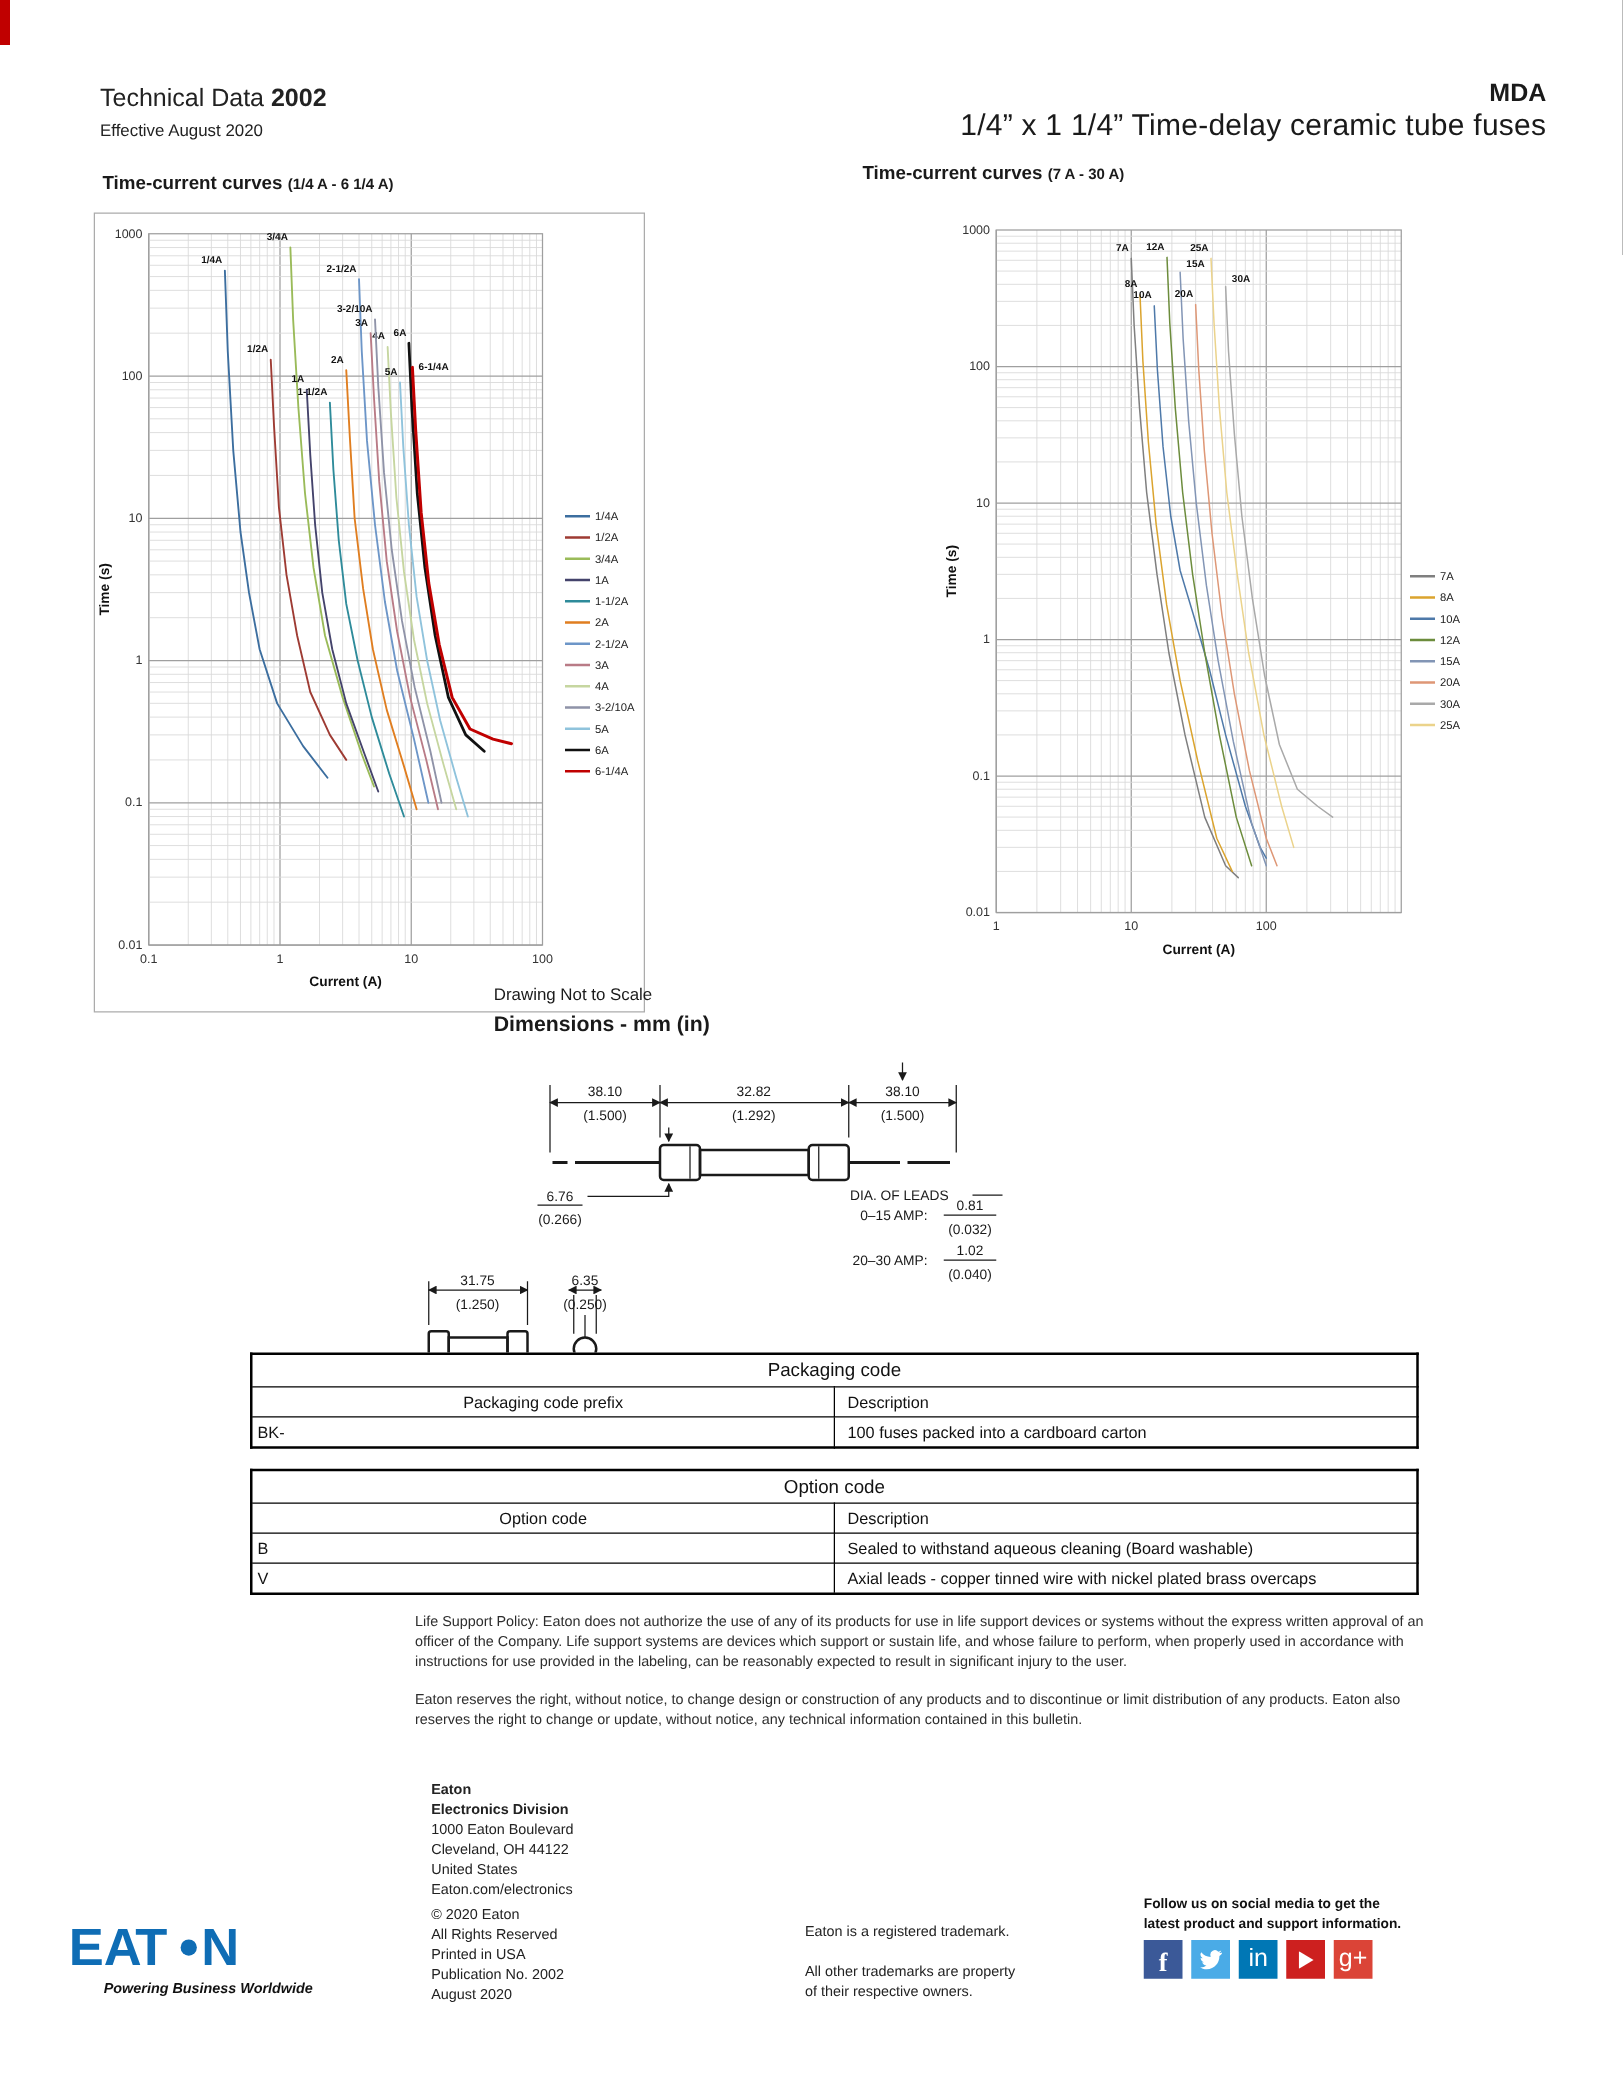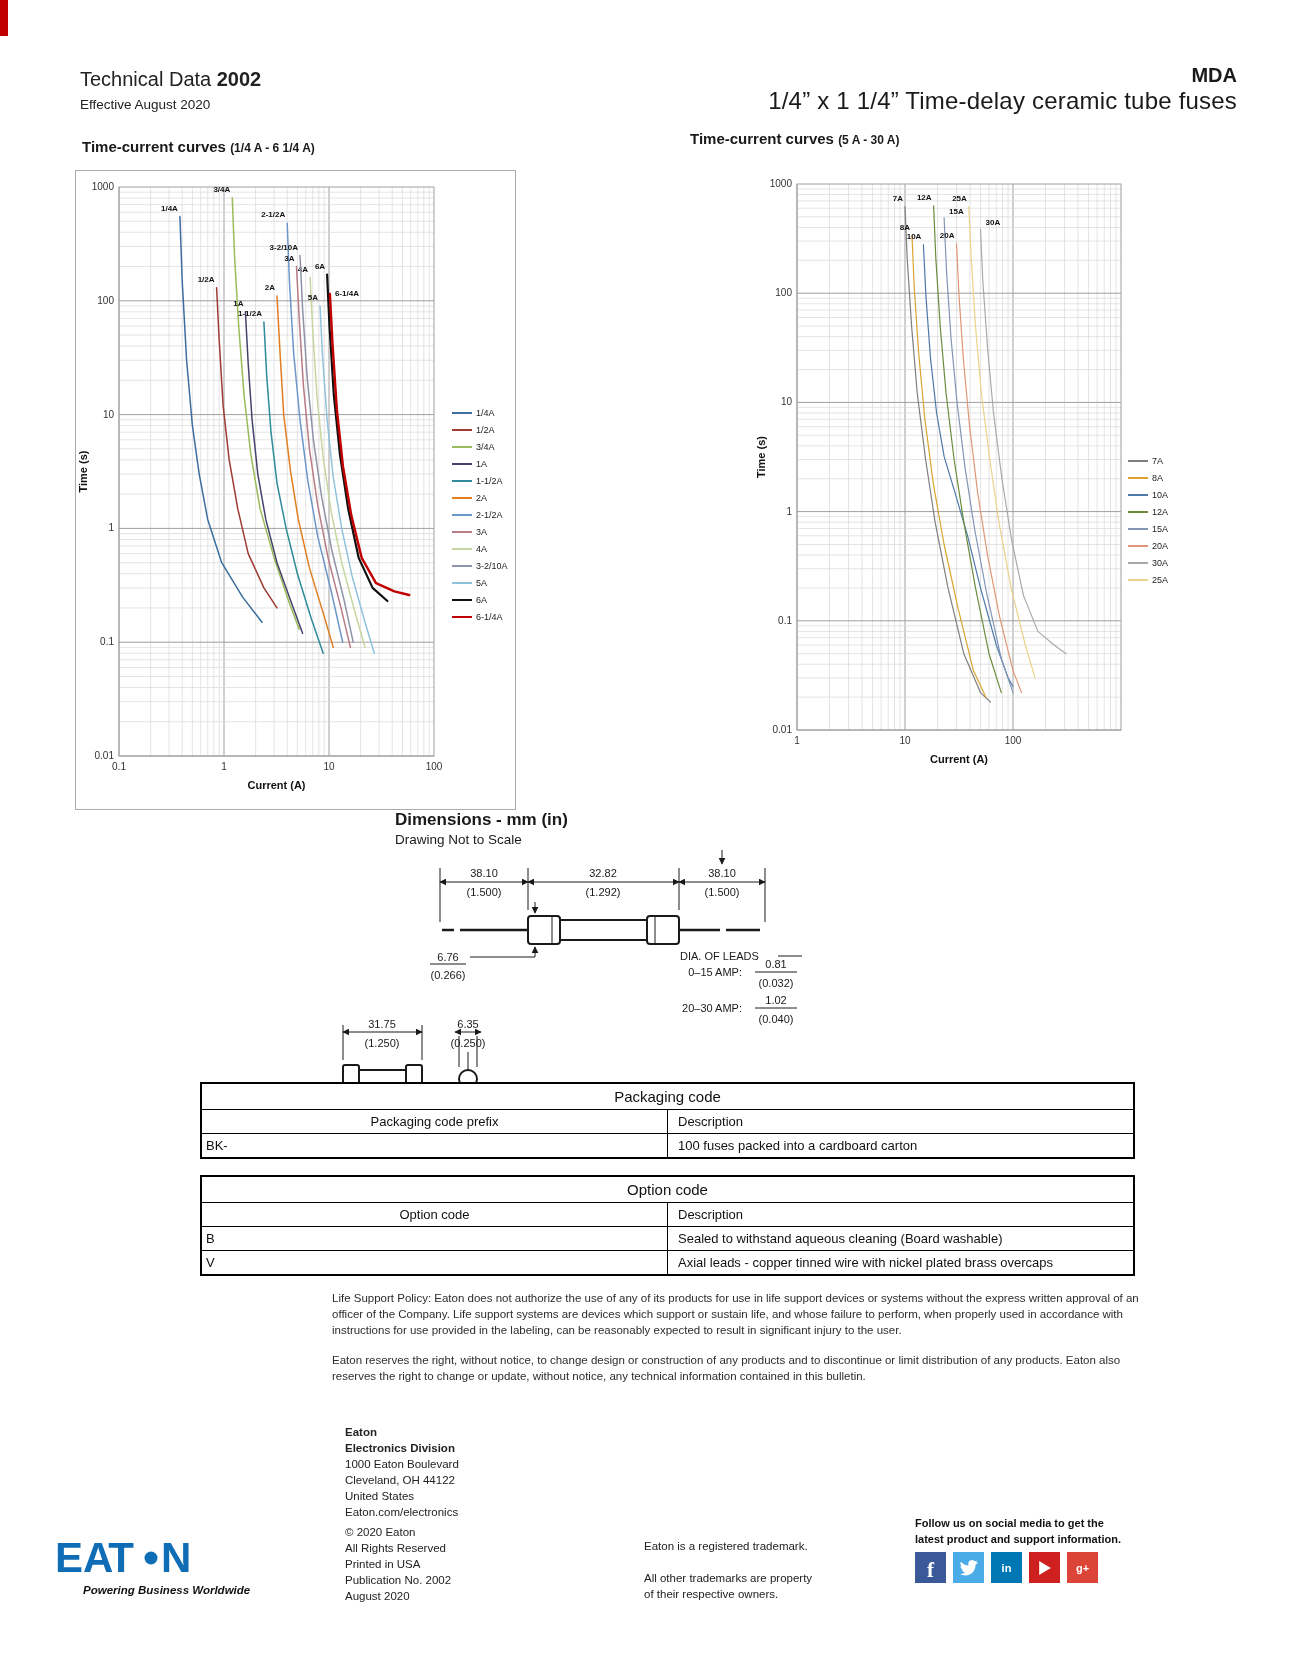--- a/index.html
+++ b/index.html
@@ -39,21 +39,21 @@
   
   .legal{width:808px;font-size:11.5px;line-height:16px;color:#2d2d2d;}
   .legal p{margin:0 0 14px 0;}
   .ftline{font-size:11.5px;line-height:16px;color:#222;}
   .ftline.bold{font-weight:700;}
   .block{font-size:11.5px;line-height:16px;color:#222;}
   .pre{white-space:pre-line;}
   .social-head{font-size:11px;font-weight:700;line-height:16px;color:#111;}
   .icons{display:flex;gap:7px;}
   .icon{width:31px;height:31px;display:flex;align-items:center;justify-content:center;color:#fff;}
-  .icon .t{font-weight:700;font-size:11px;}
+  .icon .t{font-weight:400;font-size:20px;}
   .icon .fb{font:bold 21px "Liberation Serif",serif;position:relative;top:3px;}
   .tagline{font-size:11.5px;font-weight:700;font-style:italic;color:#111;}
   .corner-mark{background:#c00000;}
 </style>
 </head>
 <body>
 
 <div id="page">
 
   <div class="abs corner-mark" style="left:0;top:0;width:8px;height:36px;"></div>
@@ -237,21 +237,21 @@
         <span class="llabel">6A</span>
       </div>
       <div class="lrow">
         <span class="lswatch" style="background: rgb(192, 0, 0);"></span>
         <span class="llabel">6-1/4A</span>
       </div>
     </div>
 
   <div class="abs chart-title" style="left:690px;top:130px;">
     <span>Time-current curves</span>
-    <span class="sub">(5 A - 30 A)</span>
+    <span class="sub">(7 A - 30 A)</span>
   </div>
   <div class="abs" style="left:690px;top:162px;width:470px;height:620px;">
     <svg id="chart2-svg" width="470" height="620">
         <line x1="107" y1="22" x2="107" y2="568" stroke="#9f9f9f" stroke-width="1"></line>
         <line x1="139.51123953170998" y1="22" x2="139.51123953170998" y2="568" stroke="#d9d9d9" stroke-width="0.7"></line>
         <line x1="158.52909550972356" y1="22" x2="158.52909550972356" y2="568" stroke="#d9d9d9" stroke-width="0.7"></line>
         <line x1="172.02247906341995" y1="22" x2="172.02247906341995" y2="568" stroke="#d9d9d9" stroke-width="0.7"></line>
         <line x1="182.48876046829002" y1="22" x2="182.48876046829002" y2="568" stroke="#d9d9d9" stroke-width="0.7"></line>
         <line x1="191.04033504143354" y1="22" x2="191.04033504143354" y2="568" stroke="#d9d9d9" stroke-width="0.7"></line>
         <line x1="198.27058832153972" y1="22" x2="198.27058832153972" y2="568" stroke="#d9d9d9" stroke-width="0.7"></line>
@@ -379,21 +379,21 @@
         <span class="lswatch" style="background: rgb(169, 169, 169);"></span>
         <span class="llabel">30A</span>
       </div>
       <div class="lrow">
         <span class="lswatch" style="background: rgb(235, 211, 139);"></span>
         <span class="llabel">25A</span>
       </div>
     </div>
 
   <div class="abs dim-title" style="left:395px;top:810px;">Dimensions - mm (in)</div>
-  <div class="abs dim-sub" style="left:395px;top:832px;">Drawing Not to Scale</div>
+  <div class="abs dim-sub" style="left:395px;top:788px;">Drawing Not to Scale</div>
 
   <svg id="dim-svg" class="abs" style="left:330px;top:845px;" width="580" height="250" viewBox="0 -15 580 250">
     <defs>
       <marker id="arr" viewBox="0 0 10 10" refX="9" refY="5" markerWidth="7" markerHeight="7" orient="auto-start-reverse">
         <path d="M0,0L10,5L0,10z" fill="#1a1a1a"></path>
       </marker>
     </defs>
     <g stroke="#1a1a1a" stroke-width="1" fill="none">
 
       <line x1="110" y1="8" x2="110" y2="62"></line>

